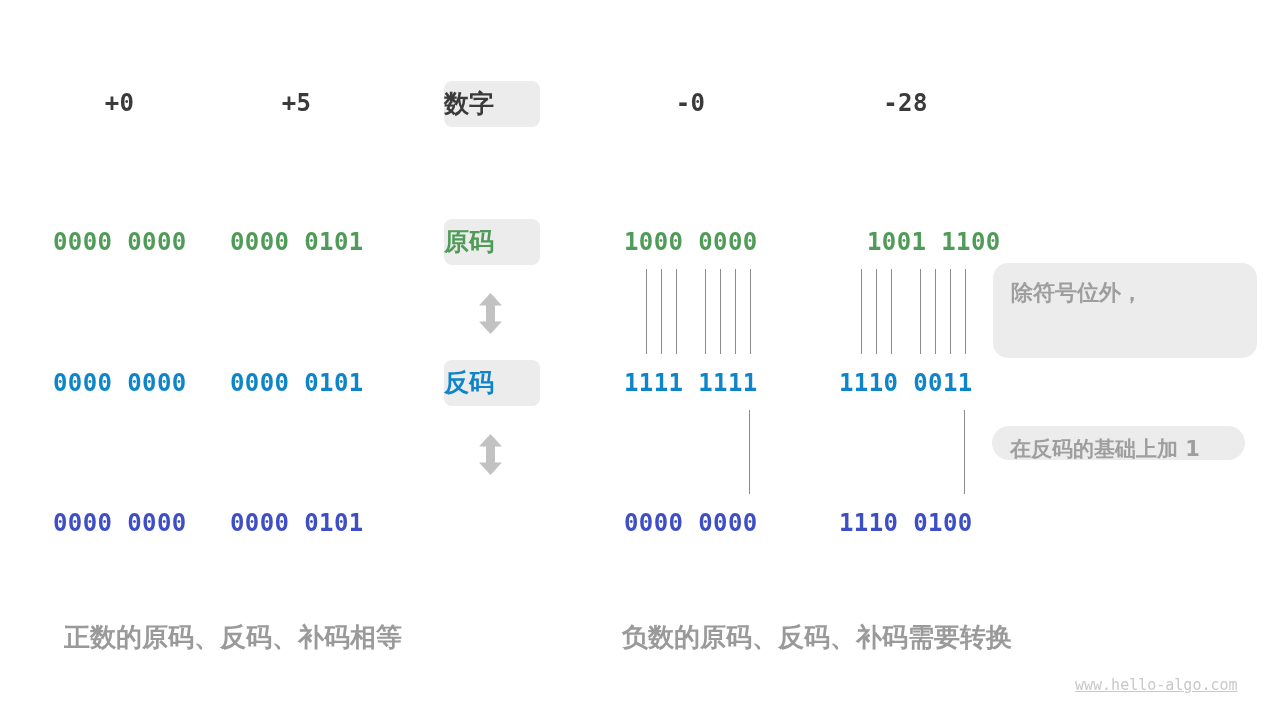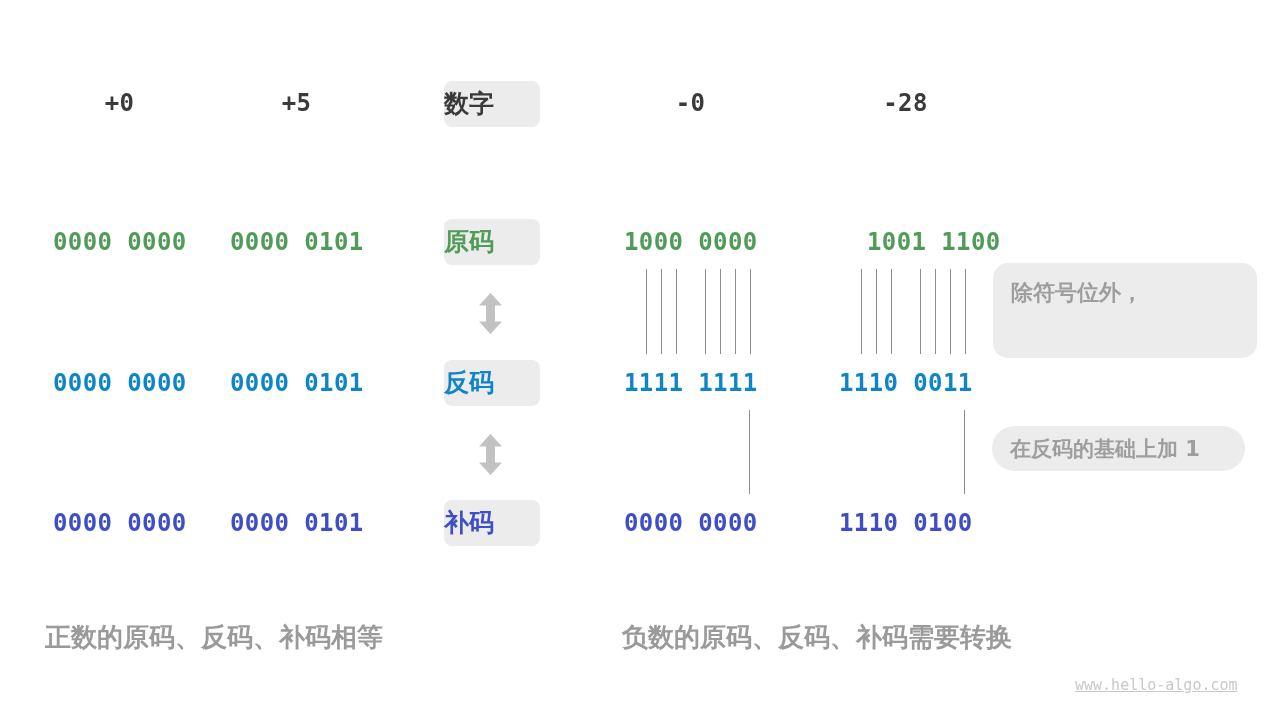--- a/index.html
+++ b/index.html
@@ -50,21 +50,21 @@
     color: #9E9E9E;
     font-weight: bold;
     border-radius: 15px;
   }
   .note1 {
     left: 993px; top: 263px; width: 264px; height: 95px;
     font-size: 22px; line-height: 34px;
     padding: 13px 0 0 18px; box-sizing: border-box;
   }
   .note2 {
-    left: 992px; top: 426px; width: 253px; height: 45px;
+    left: 992px; top: 426px; width: 253px; height: 34px;
     font-size: 21px; line-height: 47px;
     padding-left: 18px; box-sizing: border-box;
     border-radius: 23px;
   }
   .caption {
     position: absolute;
     top: 620px;
     color: #9A9A9A;
     font-weight: bold;
     font-size: 26px;
@@ -130,26 +130,25 @@
   <div class="arrow" style="top:434px;">
     <svg width="27" height="41" viewBox="0 0 27 41">
       <path d="M13.5 0 L25 12.5 L18 12.5 L18 28.5 L25 28.5 L13.5 41 L2 28.5 L9 28.5 L9 12.5 L2 12.5 Z" fill="#C2C2C2"></path>
     </svg>
   </div>
 
   <div class="abs mono indigo bin" style="left:53px;  top:508px;">0000 0000</div>
   <div class="abs mono indigo bin" style="left:230px; top:508px;">0000 0101</div>
   <div class="abs mono indigo bin" style="left:624px; top:508px;">0000 0000</div>
   <div class="abs mono indigo bin" style="left:839px; top:508px;">1110 0100</div>
-  <div class="labelbox indigo" style="top:500px;">补码</div>
 
   <div class="note note1">
     <div>除符号位外，</div>
   </div>
 
   <div class="note note2">在反码的基础上加 1</div>
 
-  <div class="caption" style="left:45px;">正数的原码、反码、补码相等</div>
+  <div class="caption" style="left:64px;">正数的原码、反码、补码相等</div>
   <div class="caption" style="left:622px;">负数的原码、反码、补码需要转换</div>
 
   <div class="watermark">www.hello-algo.com</div>
 
 </div>
 
 </body></html>

